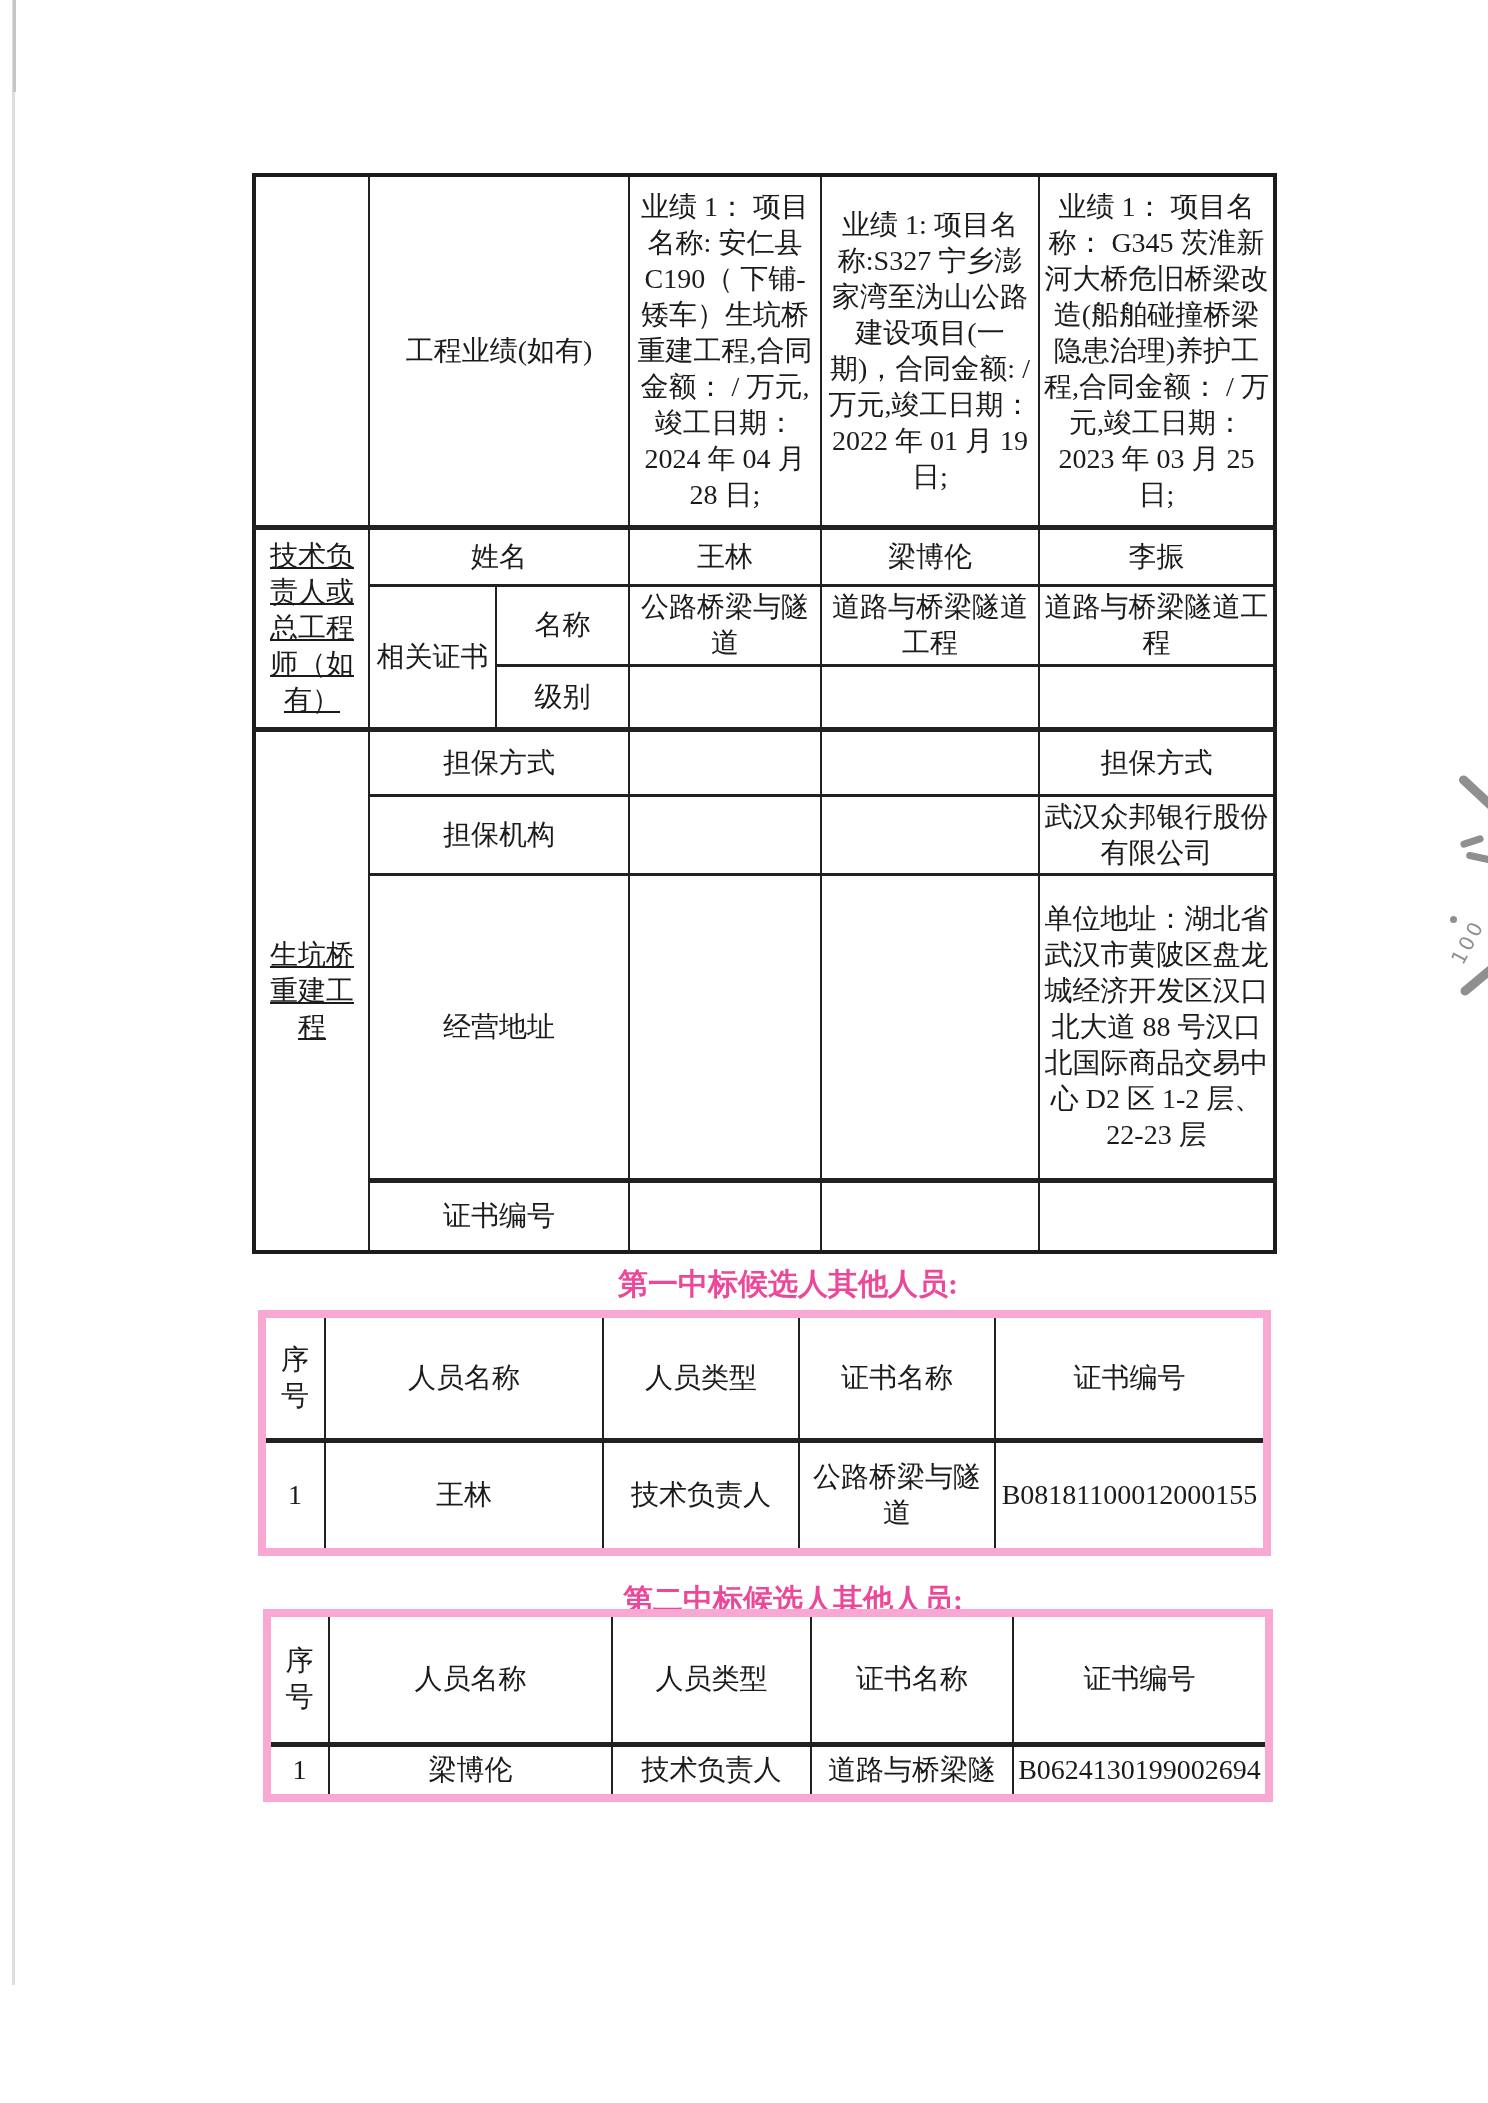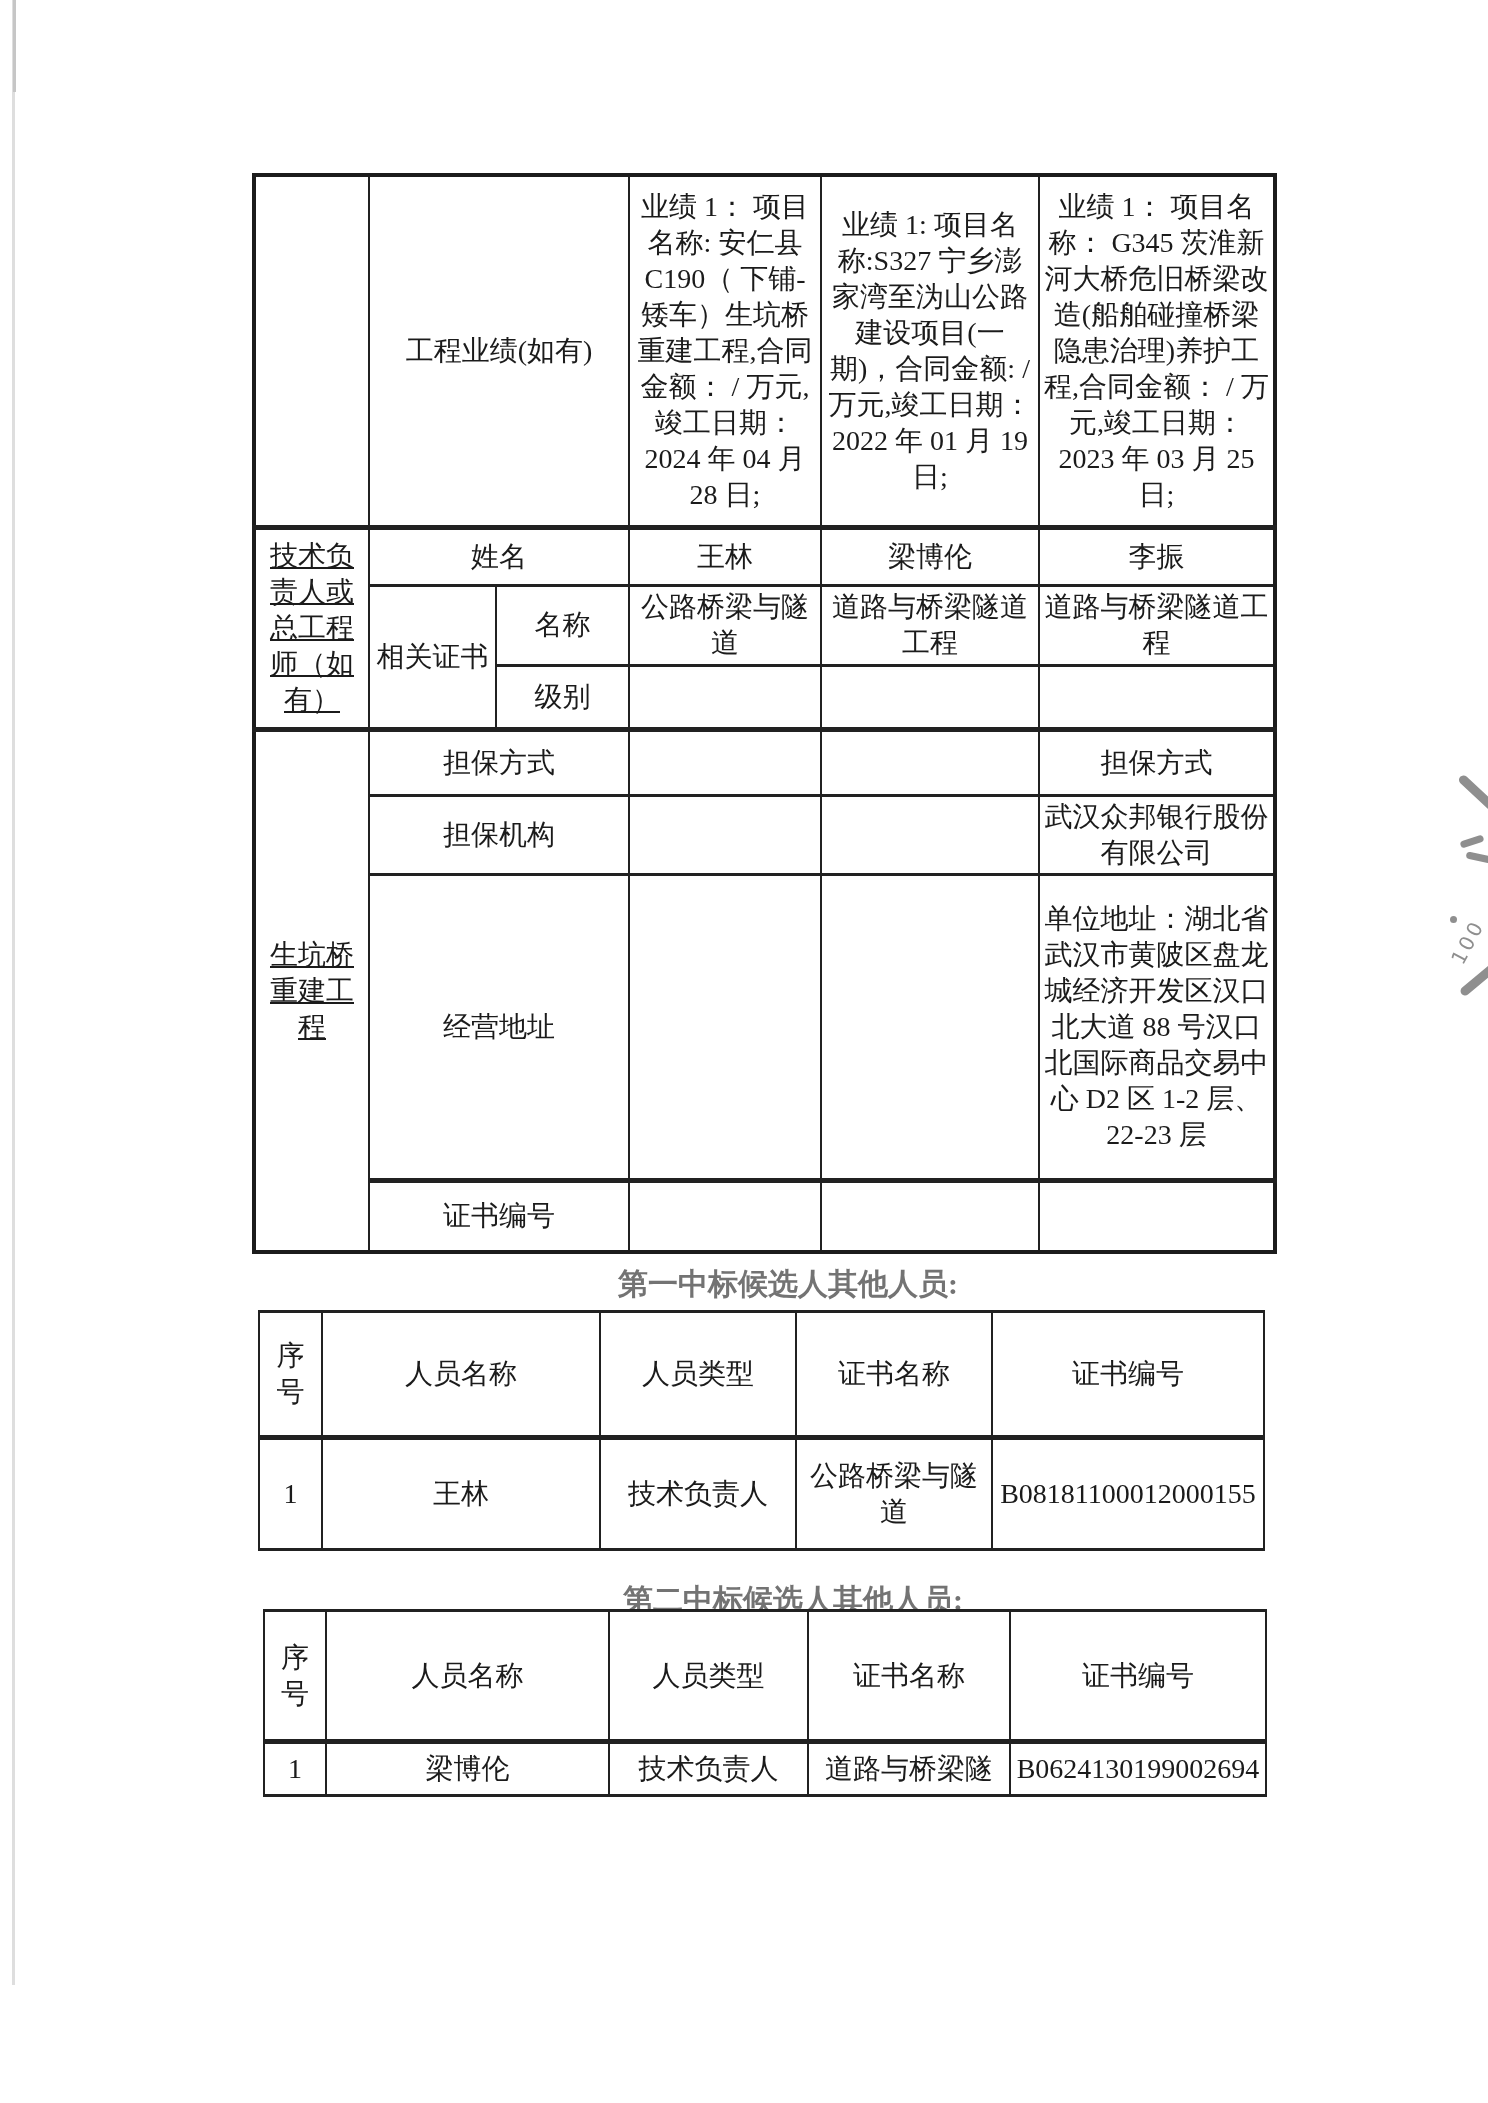--- a/index.html
+++ b/index.html
@@ -46,28 +46,28 @@
   }
   .grouplbl{line-height:40px;padding:0 10px;text-decoration:underline;}
   .certgrp{line-height:48px;padding:0 14px;margin-top:8px;}
   .certcell{padding:0 20px;line-height:36px;}
   .bank{padding:0 20px;line-height:38px;}
   .addr{font-size:28px;line-height:38px;padding:0 12px;text-align:center;}
 
   
   .sec-title{
     position:absolute;width:1060px;text-align:center;
-    font-size:30px;font-weight:bold;color:#737373;
+    font-size:30px;font-weight:bold;color:#ec4899;
     font-family:"Liberation Serif","DejaVu Serif",serif;
   }
   #title1{left:258px;top:1264px;}
   #title2{left:263px;top:1580px;}
 
   
-  .cand{border:2px solid #f9a8d4;}
+  .cand{border:8px solid #f9a8d4;}
   .cand td{border-top-width:3px;border-bottom-width:3px;}
   .cand tr.hdr td{border-bottom-width:5px;}
   .cand1{left:258px;top:1310px;}
   .cand1 tr.hdr{height:126px}
   .cand1 tr.dr{height:112px}
   .cand2{left:263px;top:1609px;}
   .cand2 tr.hdr{height:131px}
   .cand2 tr.dr{height:54px}
   .xh{line-height:58px;padding:0;}
   .certname{padding:0 22px;line-height:40px;}

